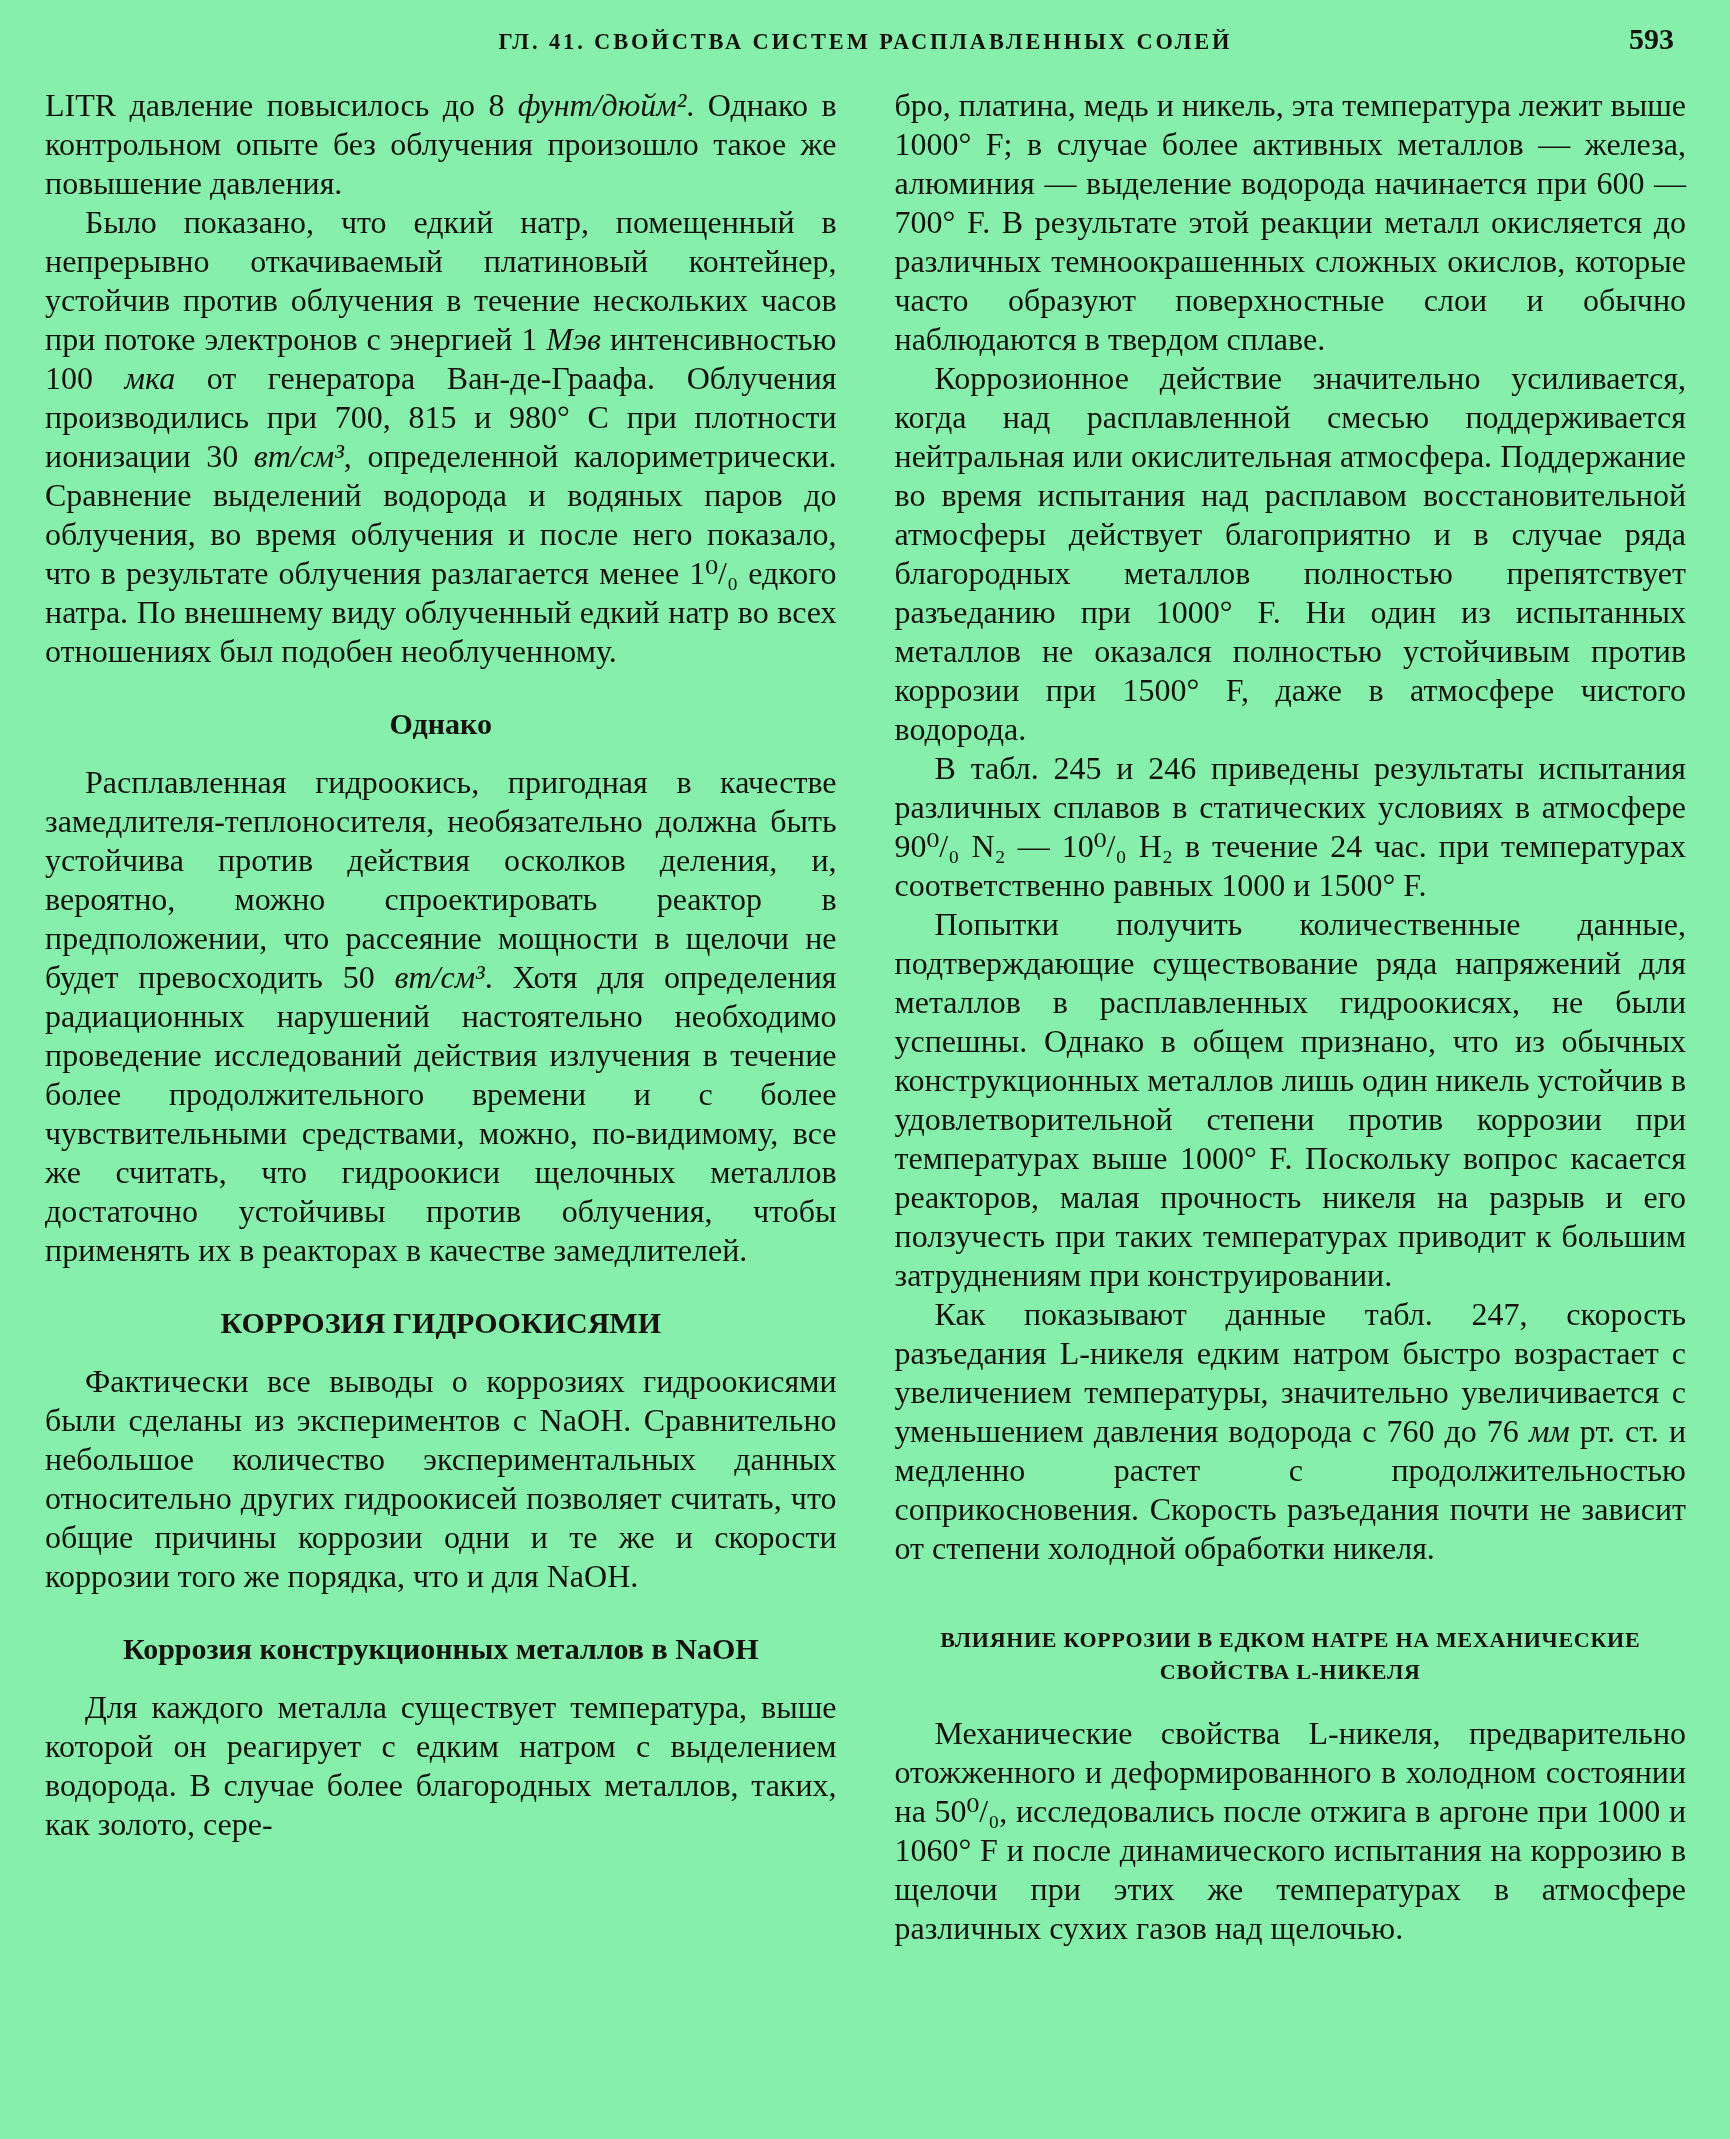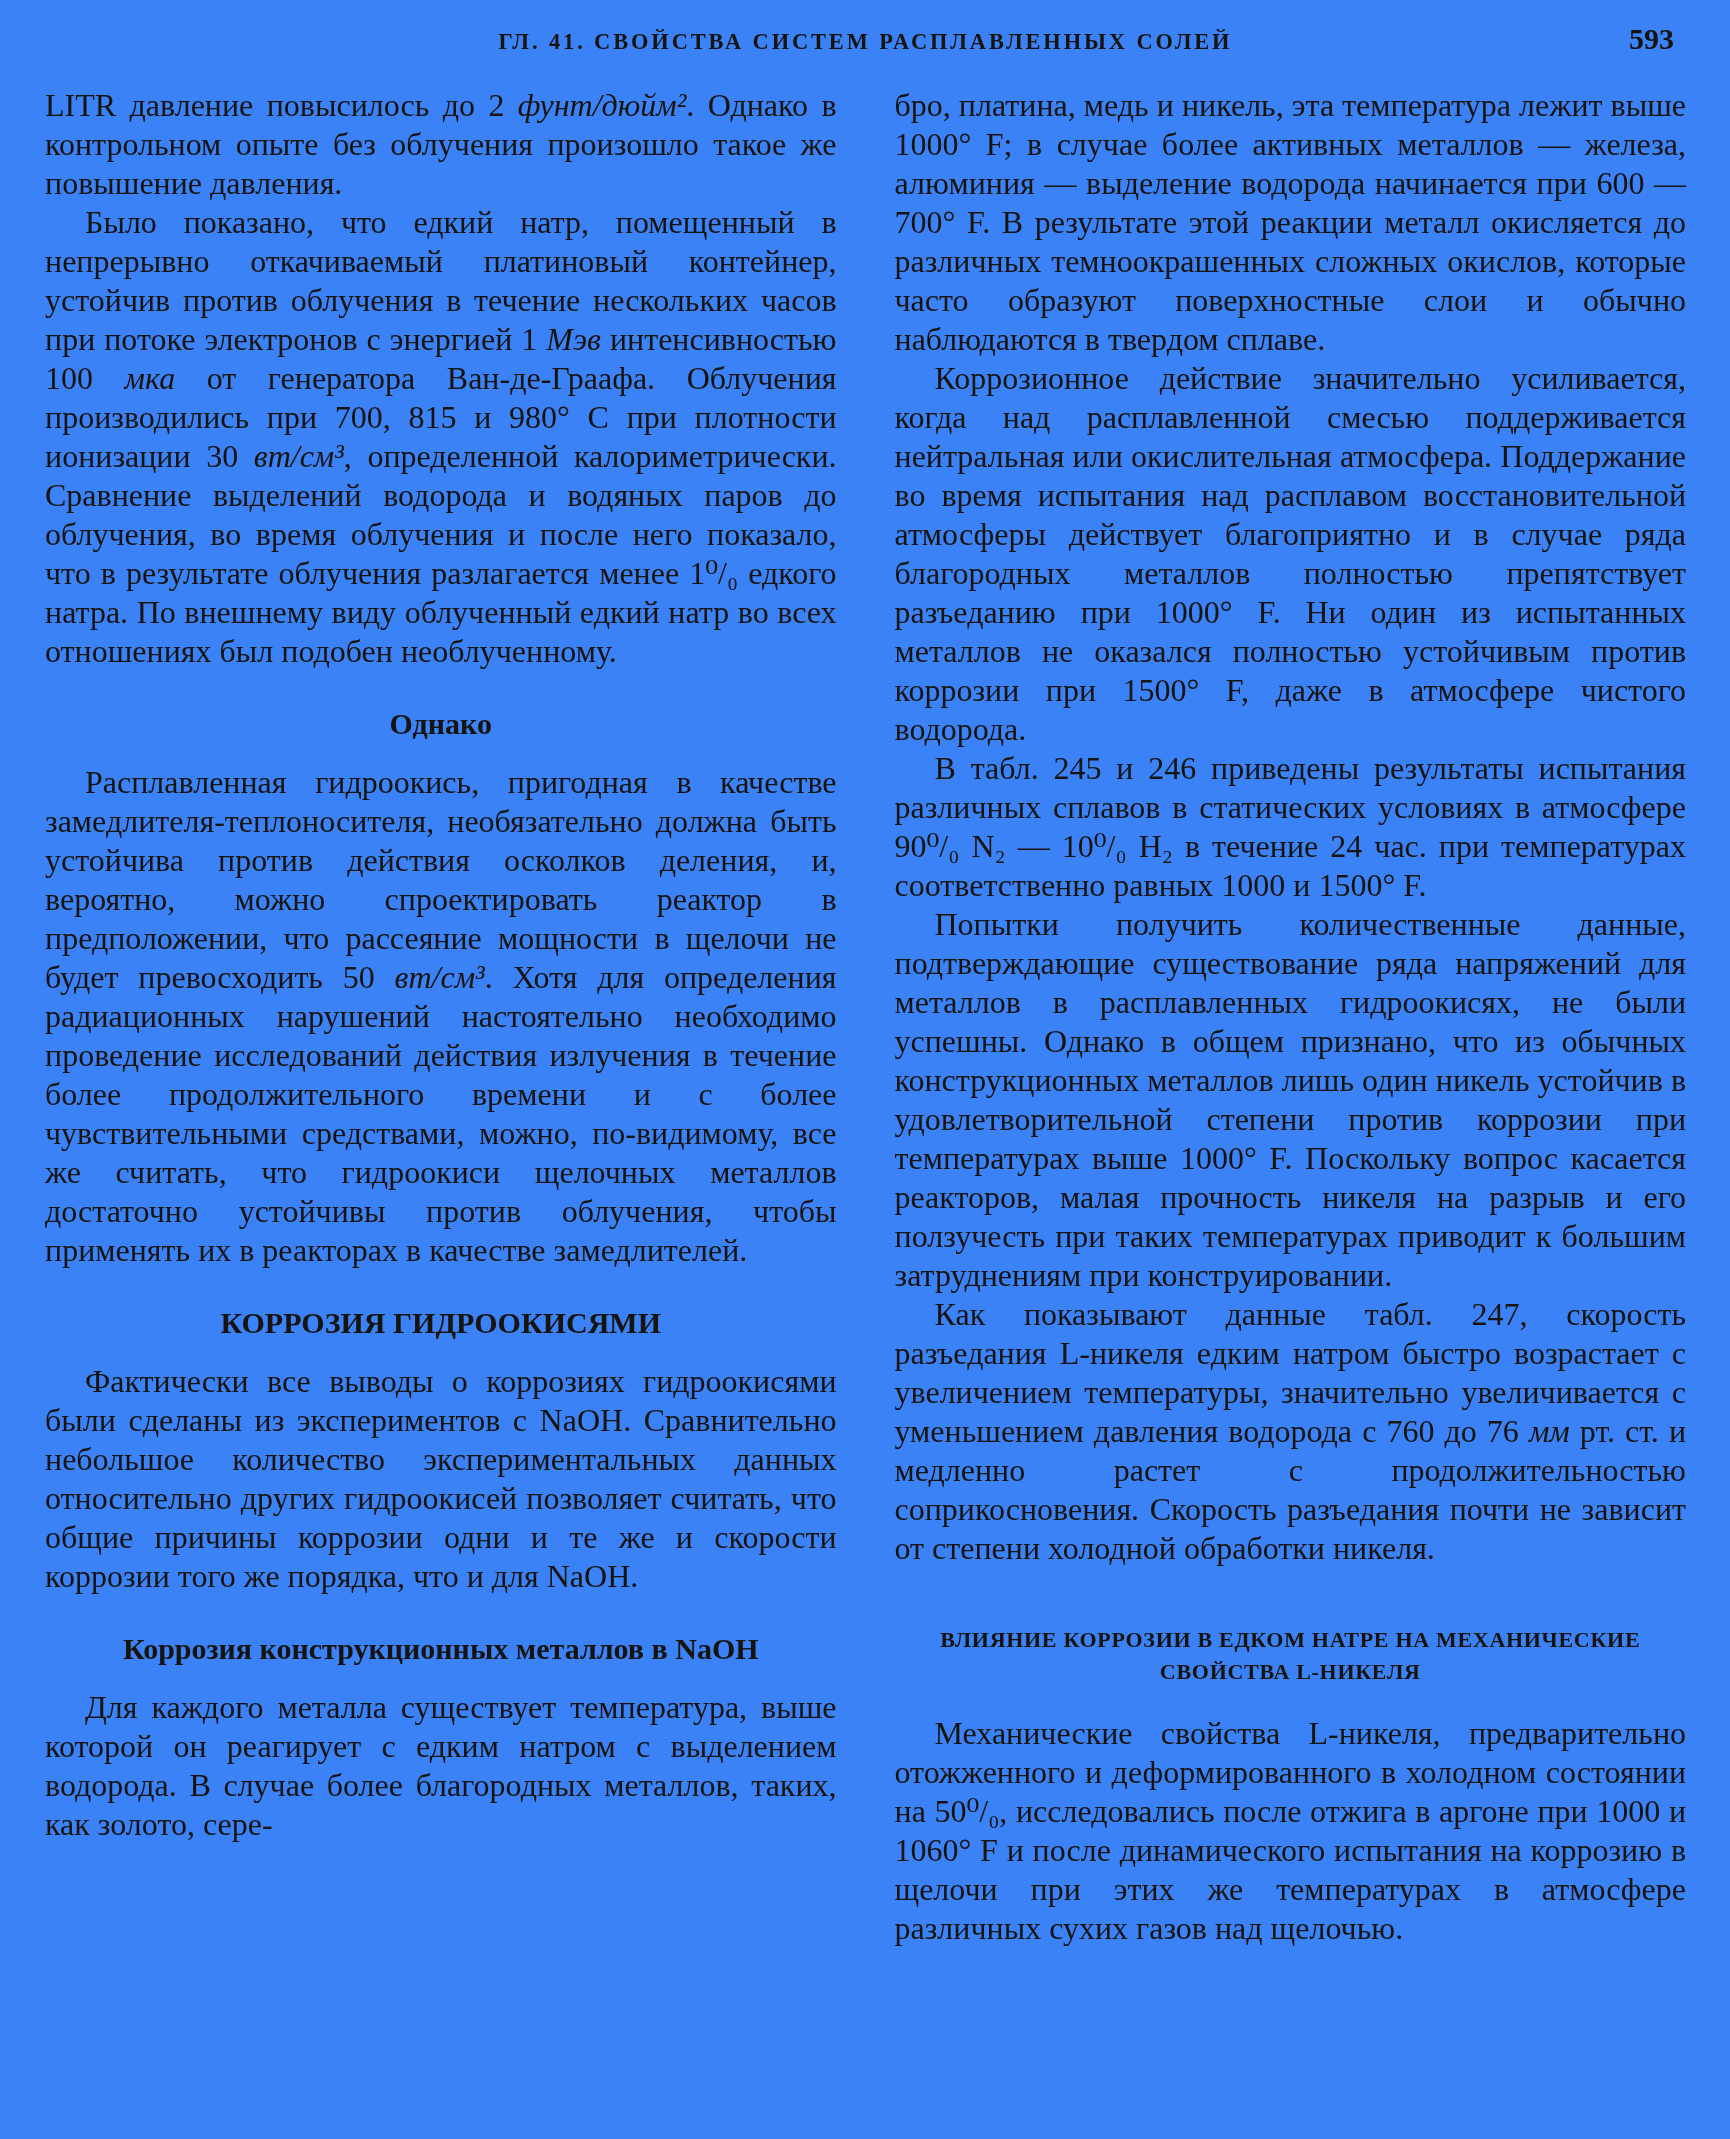--- a/index.html
+++ b/index.html
@@ -5,21 +5,21 @@
   html, body {
     margin: 0;
     padding: 0;
     background: #e9e7e1;
   }
   .sheet {
     position: relative;
     width: 1731px;
     height: 2140px;
     box-sizing: border-box;
-    background: #3b82f6;
+    background: #86efac;
     color: #17130e;
     font-family: "Liberation Serif", "DejaVu Serif", serif;
     padding: 21.6px 45px 29px 45px;
     overflow: hidden;
   }
   .header {
     position: relative;
     height: 40px;
     margin-bottom: 24.5px;
   }
@@ -81,21 +81,21 @@
 </head>
 <body>
 
 <div class="sheet">
   <div class="header">
     <div class="running-title">ГЛ. 41. СВОЙСТВА СИСТЕМ РАСПЛАВЛЕННЫХ СОЛЕЙ</div>
     <div class="page-number">593</div>
   </div>
   <div class="columns">
     <div class="col">
-        <p class="para noindent"><span>LITR давление повысилось до 2 </span><span class="ital">фунт/дюйм²</span><span>. Однако в контрольном опыте без облучения произошло такое же повышение давления.</span></p>
+        <p class="para noindent"><span>LITR давление повысилось до 8 </span><span class="ital">фунт/дюйм²</span><span>. Однако в контрольном опыте без облучения произошло такое же повышение давления.</span></p>
         <p class="para"><span>Было показано, что едкий натр, помещенный в непрерывно откачиваемый платиновый контейнер, устойчив против облучения в течение нескольких часов при потоке электронов с энергией 1 </span><span class="ital">Мэв</span><span> интенсивностью 100 </span><span class="ital">мка</span><span> от генератора Ван-де-Граафа. Облучения производились при 700, 815 и 980° С при плотности ионизации 30 </span><span class="ital">вт/см³</span><span>, определенной калориметрически. Сравнение выделений водорода и водяных паров до облучения, во время облучения и после него показало, что в результате облучения разлагается менее 1⁰/₀ едкого натра. По внешнему виду облученный едкий натр во всех отношениях был подобен необлученному.</span></p>
         <div class="heading head-lg">Однако</div>
         <p class="para"><span>Расплавленная гидроокись, пригодная в качестве замедлителя-теплоносителя, необязательно должна быть устойчива против действия осколков деления, и, вероятно, можно спроектировать реактор в предположении, что рассеяние мощности в щелочи не будет превосходить 50 </span><span class="ital">вт/см³</span><span>. Хотя для определения радиационных нарушений настоятельно необходимо проведение исследований действия излучения в течение более продолжительного времени и с более чувствительными средствами, можно, по-видимому, все же считать, что гидроокиси щелочных металлов достаточно устойчивы против облучения, чтобы применять их в реакторах в качестве замедлителей.</span></p>
         <div class="heading head-lg">КОРРОЗИЯ ГИДРООКИСЯМИ</div>
         <p class="para"><span>Фактически все выводы о коррозиях гидроокисями были сделаны из экспериментов с NaOH. Сравнительно небольшое количество экспериментальных данных относительно других гидроокисей позволяет считать, что общие причины коррозии одни и те же и скорости коррозии того же порядка, что и для NaOH.</span></p>
         <div class="heading head-lg">Коррозия конструкционных металлов в NaOH</div>
         <p class="para"><span>Для каждого металла существует температура, выше которой он реагирует с едким натром с выделением водорода. В случае более благородных металлов, таких, как золото, сере-</span></p>
       </div>
     <div class="col">
         <p class="para noindent"><span>бро, платина, медь и никель, эта температура лежит выше 1000° F; в случае более активных металлов — железа, алюминия — выделение водорода начинается при 600 — 700° F. В результате этой реакции металл окисляется до различных темноокрашенных сложных окислов, которые часто образуют поверхностные слои и обычно наблюдаются в твердом сплаве.</span></p>

